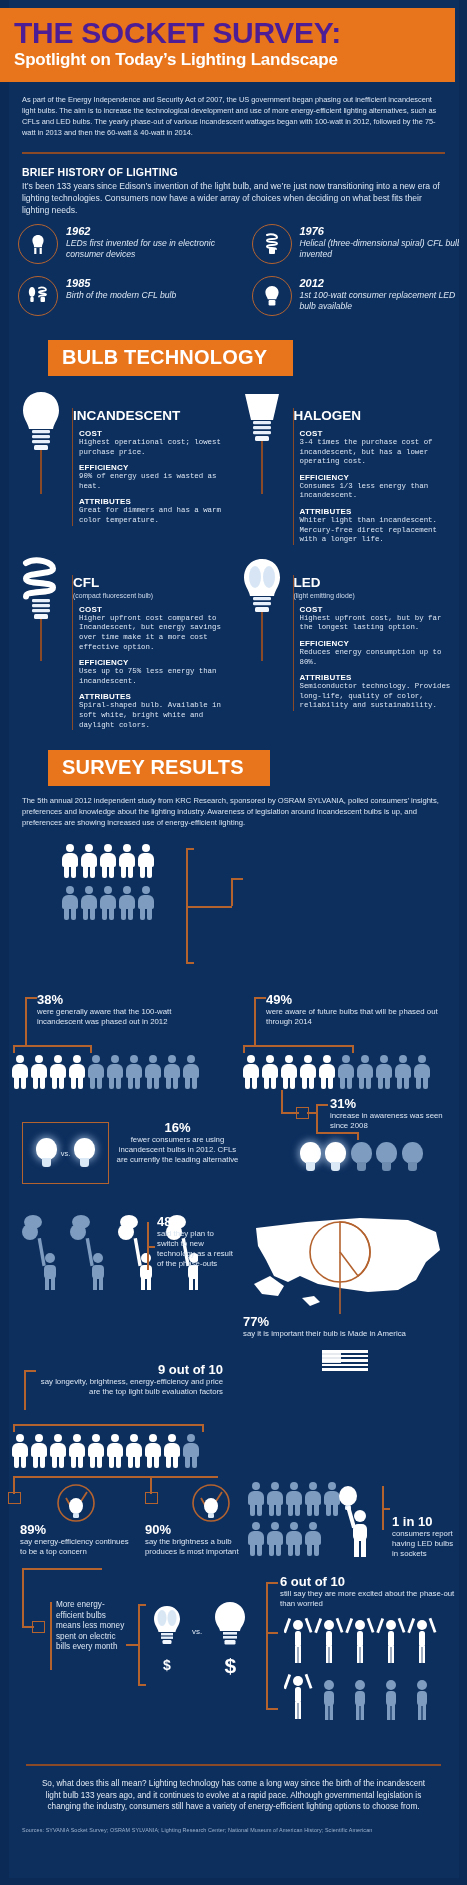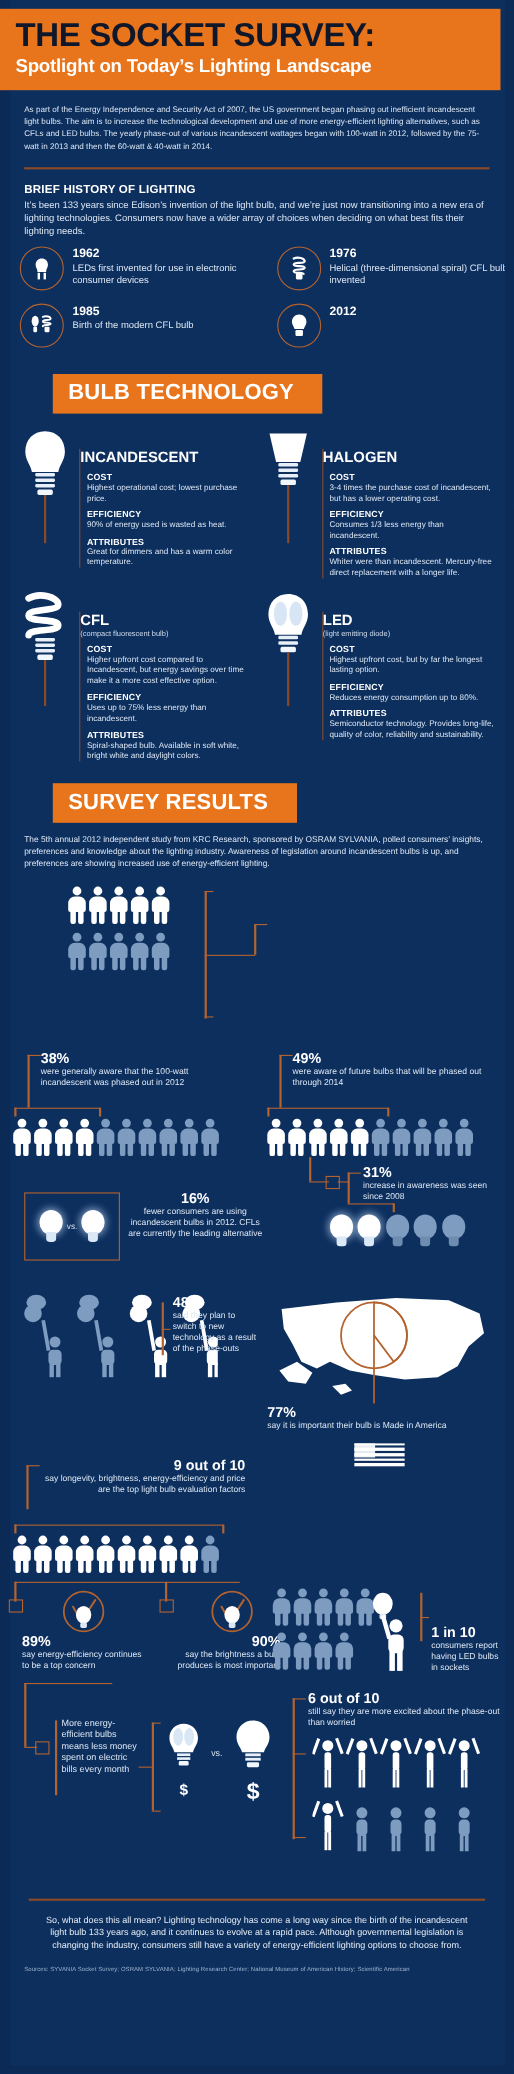--- a/index.html
+++ b/index.html
@@ -28,21 +28,21 @@
   .hdr-band{
     position:relative;
     margin:8px 12px 0 0;
     background:#e8741c;
     padding:10px 14px 12px 14px;
   }
   .hdr-band:before{
     content:"";position:absolute;left:-0px;top:0;bottom:0;width:0;
   }
   .hdr-title{
-    color:#0f172a;font-size:30px;line-height:30px;font-weight:bold;
+    color:#4c1d95;font-size:30px;line-height:30px;font-weight:bold;
     letter-spacing:-0.3px;margin:0 0 2px 0;font-family:"Liberation Sans", sans-serif;
   }
   .hdr-sub{
     color:#ffffff;font-size:17px;line-height:20px;font-weight:bold;margin:0;
     letter-spacing:-0.2px;
   }
   .intro{
     color:#dbe6f2;font-size:7.4px;line-height:11px;
     margin:12px 22px 0 22px;
   }
@@ -50,21 +50,21 @@
     height:2px;background:#8a4a28;margin:14px 22px 0 22px;
   }
 
   
   .sect-pad{margin:0 22px;}
   .h-title{
     color:#ffffff;font-size:10.5px;font-weight:bold;letter-spacing:0.2px;
     margin:12px 0 2px 0;
   }
   .h-body{color:#dbe6f2;font-size:8.6px;line-height:12px;margin:0 0 8px 0;}
-  .hist-grid{display:flex;flex-wrap:wrap;margin-top:6px;}
+  .hist-grid{display:flex;flex-wrap:wrap;margin-top:6px;font-style:italic;}
   .hist-item{width:50%;display:flex;align-items:flex-start;margin-bottom:12px;}
   .hist-circ{
     width:38px;height:38px;border-radius:50%;border:1.6px solid #b4632f;
     flex:0 0 38px;margin-right:8px;display:flex;align-items:center;justify-content:center;
     margin-left:18px;
   }
   .hist-txt{padding-top:1px;}
   .hist-year{color:#ffffff;font-size:11px;font-weight:bold;line-height:13px;}
   .hist-desc{color:#dbe6f2;font-size:8.6px;line-height:11px;}
 
@@ -78,21 +78,21 @@
 
   
   .bulbs-grid{display:flex;flex-wrap:wrap;margin:10px 16px 0 10px;}
   .bulb-cell{width:50%;display:flex;align-items:flex-start;margin-bottom:8px;box-sizing:border-box;}
   .bulb-art{flex:0 0 62px;width:62px;position:relative;height:110px;}
   .bulb-info{flex:1;padding-left:2px;border-left:1.4px solid #8a4a28;margin-top:22px;padding-left:6px;}
   .bulb-name{color:#ffffff;font-size:13.5px;font-weight:bold;line-height:15px;margin-left:-6px;margin-bottom:3px;}
   .bulb-paren{color:#cfdcec;font-size:6.8px;font-weight:normal;margin-left:-6px;display:block;margin-top:-1px;margin-bottom:3px;}
   .attr-h{color:#ffffff;font-size:8px;font-weight:bold;letter-spacing:0.2px;margin-top:6px;}
   .attr-h:first-child{margin-top:0;}
-  .attr-b{color:#dbe6f2;font-size:7.4px;line-height:9.6px;}
+  .attr-b{color:#dbe6f2;font-size:7.4px;line-height:9.6px;font-family:Liberation Mono, monospace;}
 
   
   .survey-intro{color:#dbe6f2;font-size:7.6px;line-height:11px;margin:9px 22px 0 22px;}
 
   .stat-num{color:#ffffff;font-weight:bold;font-size:13px;line-height:15px;}
   .stat-txt{color:#dbe6f2;font-size:8.2px;line-height:10.5px;}
   .stat-txt-sm{color:#dbe6f2;font-size:7.8px;line-height:10px;}
   .vline{width:1.5px;background:#b4632f;}
   .hline{height:1.5px;background:#b4632f;}
 
@@ -191,20 +191,21 @@
     </div>
     <div class="hist-item">
       <div class="hist-circ">
         <svg width="20" height="24" viewBox="0 0 20 24">
             <path d="M10 2c4 0 6.6 3 6.6 6.6 0 3-2 4.6-2.4 6.6H5.8C5.4 13.2 3.4 11.6 3.4 8.6 3.4 5 6 2 10 2z" fill="#fff"></path>
             <rect x="6.6" y="16" width="6.8" height="5.5" rx="1.2" fill="#fff"></rect>
           </svg>
       </div>
       <div class="hist-txt">
         <div class="hist-year">2012</div>
+        <div class="hist-desc">1st 100-watt consumer replacement LED bulb available</div>
       </div>
     </div>
   </div>
 
   <div class="banner-wrap">
     <div class="banner">BULB TECHNOLOGY</div>
   </div>
 
   <div class="bulbs-grid">
 
@@ -241,21 +242,21 @@
           <rect x="30" y="55" width="2" height="53" fill="#8a4a28"></rect>
         </svg>
       </div>
       <div class="bulb-info">
         <div class="bulb-name">HALOGEN</div>
         <div class="attr-h">COST</div>
         <div class="attr-b">3-4 times the purchase cost of incandescent, but has a lower operating cost.</div>
         <div class="attr-h">EFFICIENCY</div>
         <div class="attr-b">Consumes 1/3 less energy than incandescent.</div>
         <div class="attr-h">ATTRIBUTES</div>
-        <div class="attr-b">Whiter were than incandescent. Mercury-free direct replacement with a longer life.</div>
+        <div class="attr-b">Whiter light than incandescent. Mercury-free direct replacement with a longer life.</div>
       </div>
     </div>
 
     <div class="bulb-cell">
       <div class="bulb-art">
         <svg width="62" height="108" viewBox="0 0 62 108">
           <path d="M16 10c10-6 27-1 27 5.5S16 19 16 25.5 43 28 43 34.5 16 37 16 43.5" stroke="#fff" stroke-width="6" fill="none" stroke-linecap="round"></path>
           <rect x="22" y="46" width="18" height="3.2" rx="1.3" fill="#e7f0fa"></rect>
           <rect x="22" y="51" width="18" height="3.2" rx="1.3" fill="#e7f0fa"></rect>
           <rect x="22" y="56" width="18" height="3.2" rx="1.3" fill="#e7f0fa"></rect>
@@ -536,21 +537,21 @@
           <path d="M11 16 L19 30 L32 10" stroke="#b4632f" stroke-width="1.8" fill="none"></path>
           <ellipse cx="21" cy="24" rx="7" ry="8" fill="#fff"></ellipse>
           <rect x="18" y="31" width="6" height="5" rx="1.5" fill="#dbe8f5"></rect>
         </svg>
     </div>
 
     <div class="abs" style="left:20px;top:98px;width:110px;">
       <div class="stat-num">89%</div>
       <div class="stat-txt-sm">say energy-efficiency continues to be a top concern</div>
     </div>
-    <div class="abs" style="left:145px;top:98px;width:110px;text-align:right;">
+    <div class="abs" style="left:145px;top:98px;width:110px;">
       <div class="stat-num">90%</div>
       <div class="stat-txt-sm">say the brightness a bulb produces is most important</div>
     </div>
 
     <div class="abs" style="left:248px;top:58px;">
       <div class="people-row">
         <span class="person p-off"><span class="head"></span><span class="body"></span><span class="leg-l"></span><span class="leg-r"></span></span>
         <span class="person p-off"><span class="head"></span><span class="body"></span><span class="leg-l"></span><span class="leg-r"></span></span>
         <span class="person p-off"><span class="head"></span><span class="body"></span><span class="leg-l"></span><span class="leg-r"></span></span>
         <span class="person p-off"><span class="head"></span><span class="body"></span><span class="leg-l"></span><span class="leg-r"></span></span>

